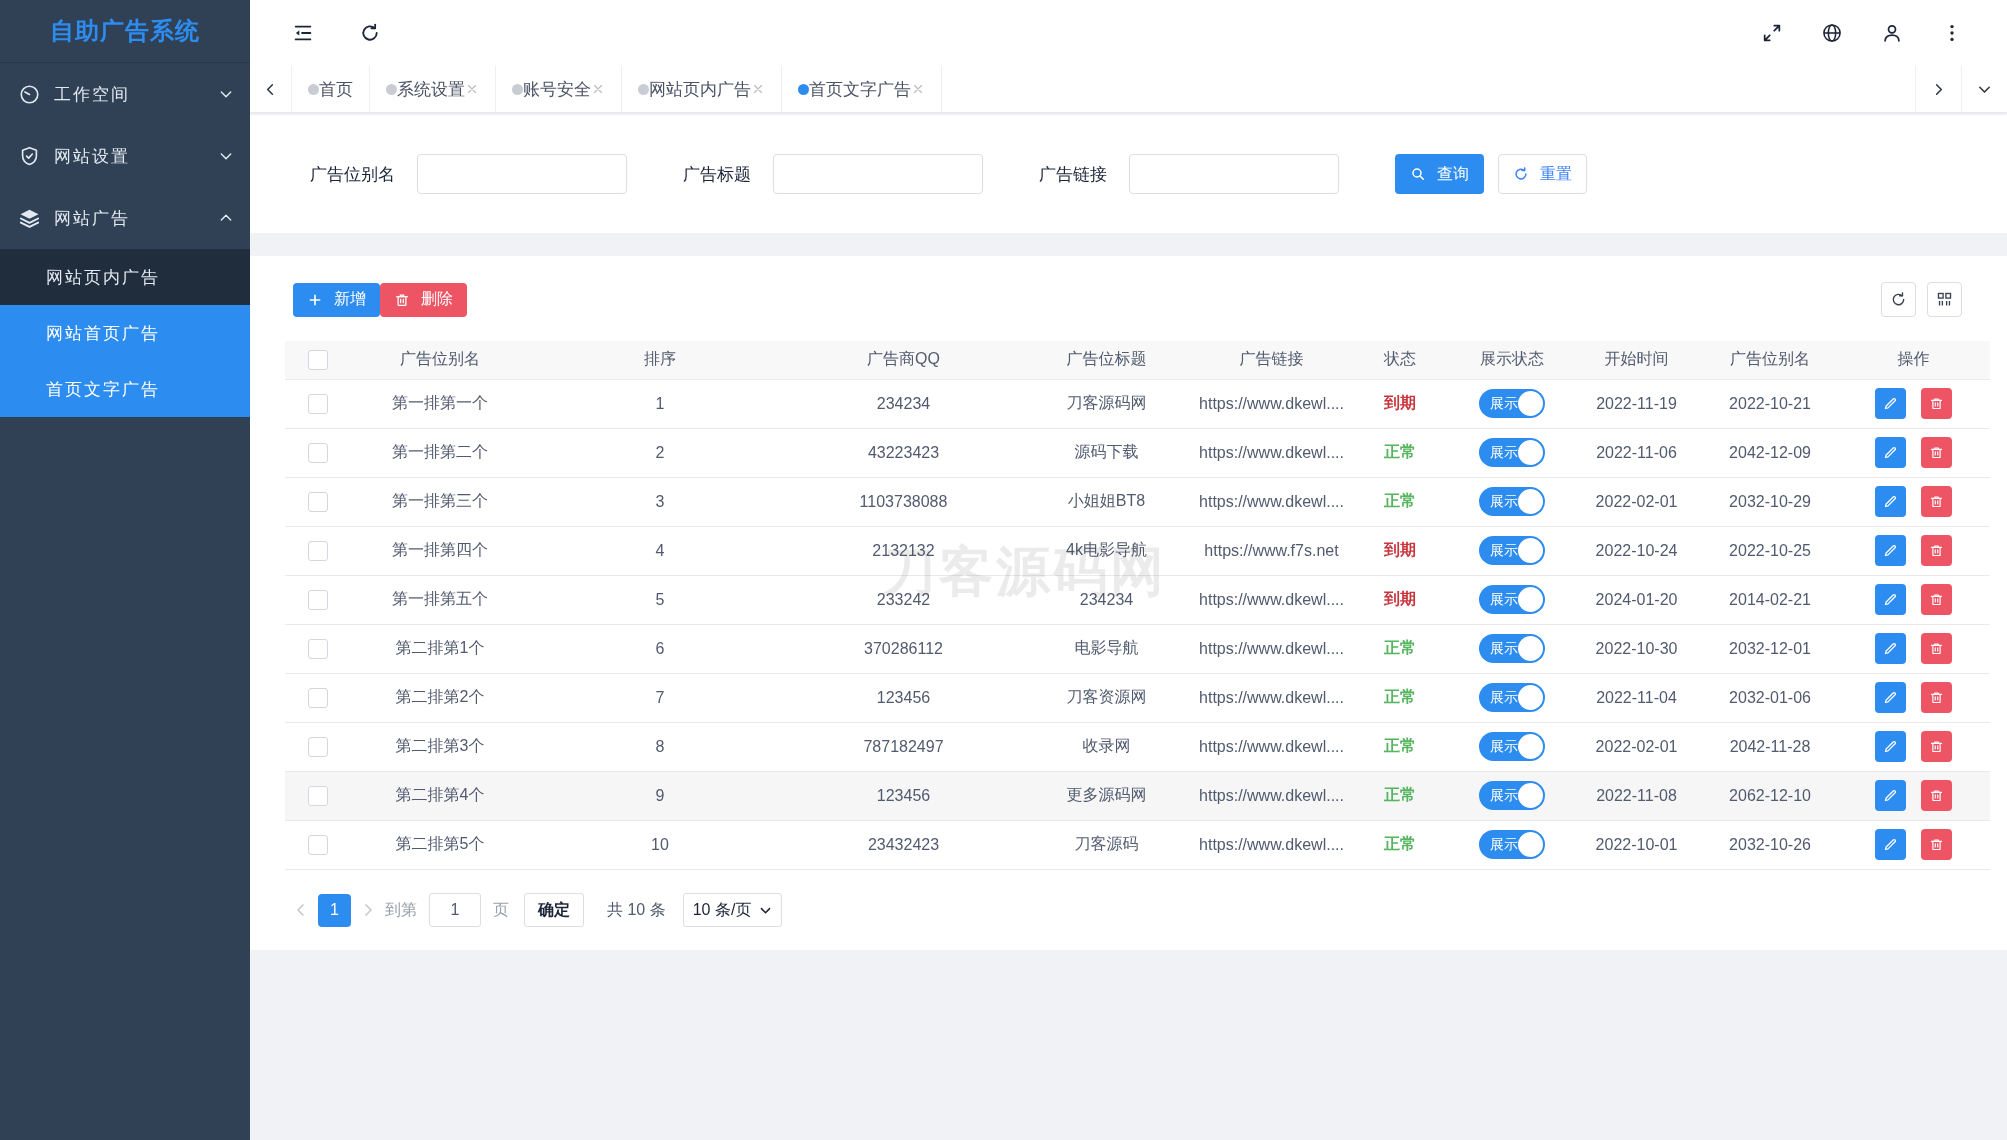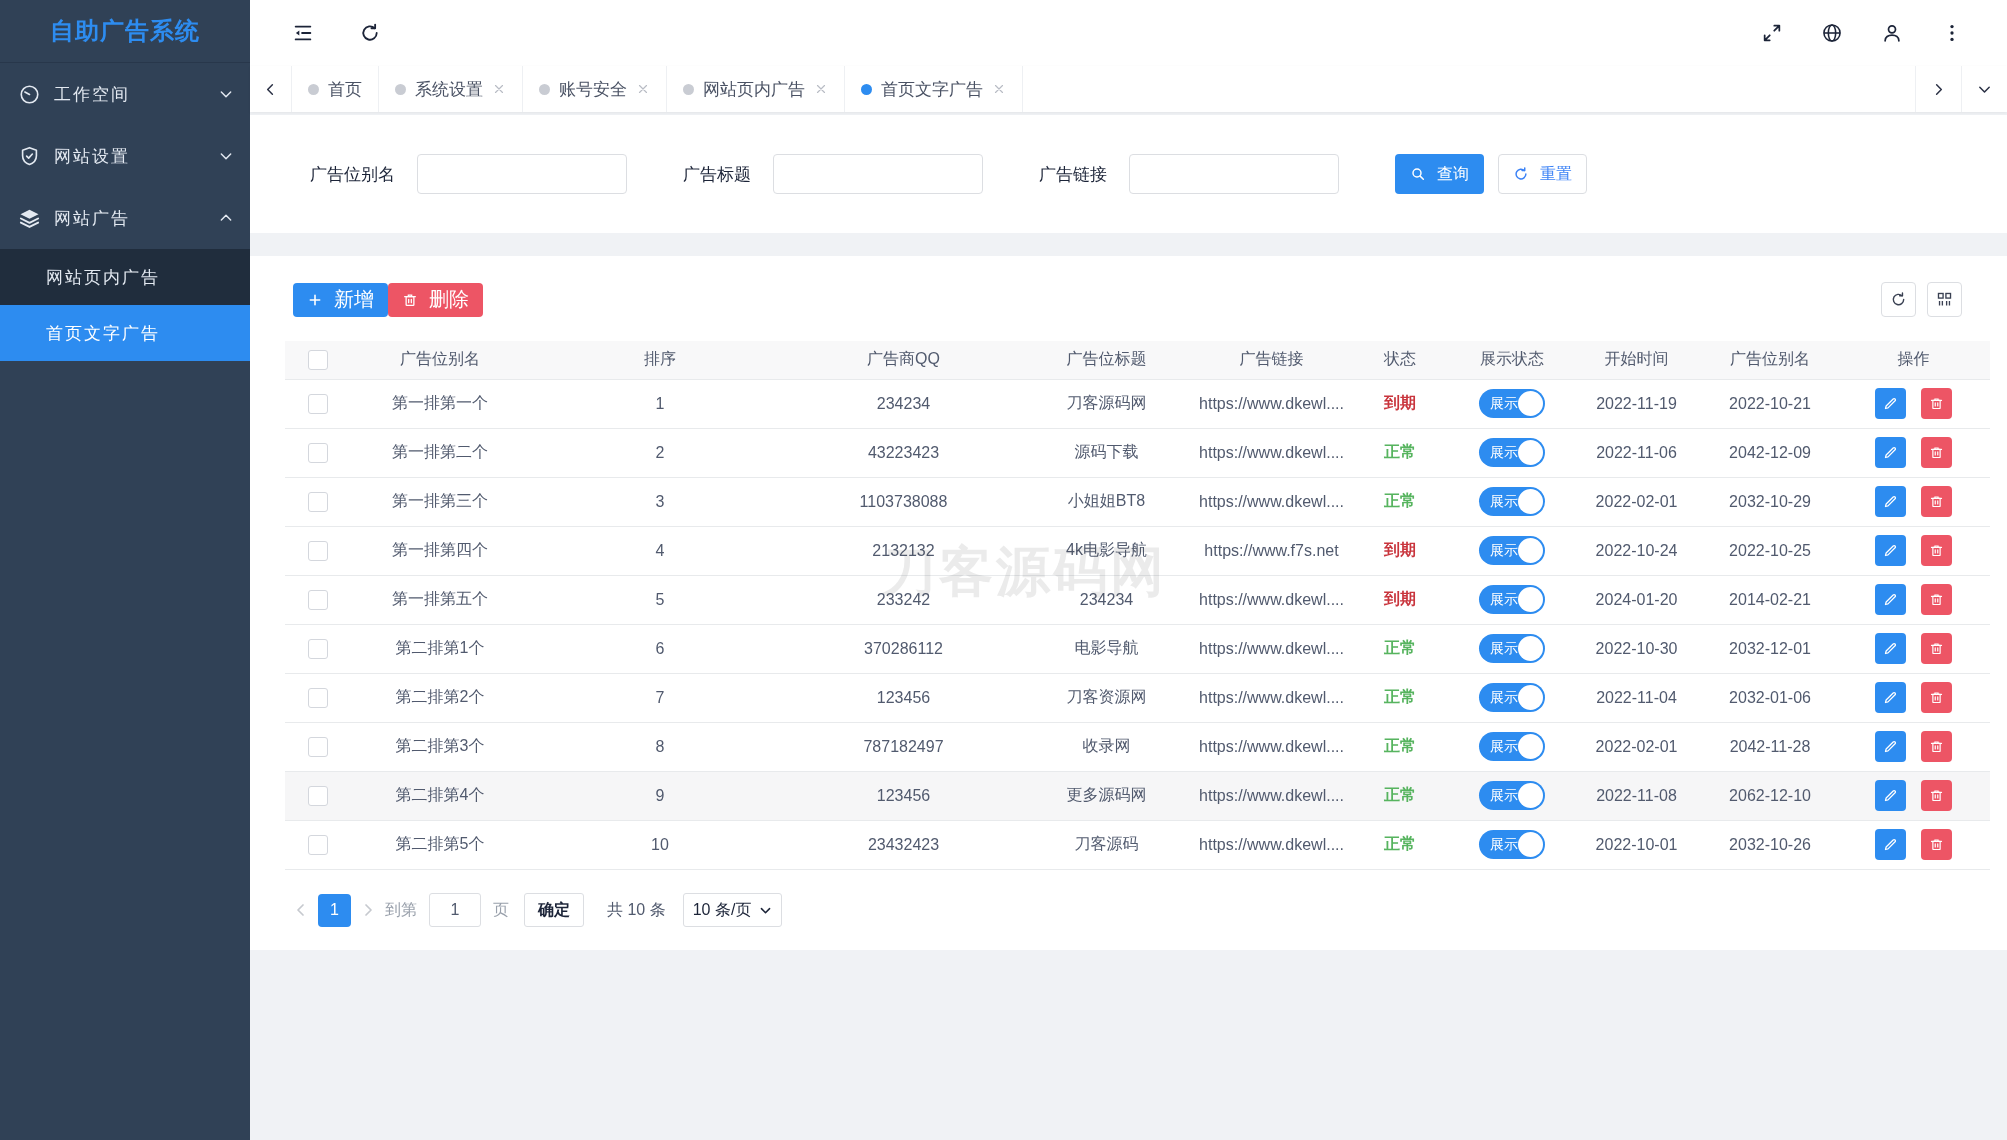--- a/index.html
+++ b/index.html
@@ -55,21 +55,21 @@
     box-shadow: 0 1px 3px rgba(0,0,0,0.06); position: relative; z-index: 2;
   }
   .tab-nav {
     width: 42px; display: flex; align-items: center; justify-content: center;
     background: #fff; border: none; cursor: pointer; color: #2a3044;
   }
   .tab-nav svg { width: 15px; height: 15px; }
   .tab-nav.left { border-right: 1px solid #eef0f3; }
   .tabs { display: flex; align-items: stretch; }
   .tab {
-    display: flex; align-items: center; gap: 9px; padding: 0 16px;
+    display: flex; align-items: center; padding: 0 16px;
     border-right: 1px solid #eef0f3; font-size: 17px; color: #4a5264;
     cursor: pointer; background: #fff; white-space: nowrap;
   }
   .tab .dot { width: 11px; height: 11px; border-radius: 50%; background: #c9ccd3; }
   .tab.active .dot { background: #2d8cf0; }
   .tab .tab-close { width: 14px; height: 14px; color: #b8bcc4; cursor: pointer; }
   .tab-right { margin-left: auto; display: flex; }
   .tab-right .tab-nav { border-left: 1px solid #eef0f3; width: 46px; }
 
   
@@ -94,21 +94,21 @@
   .btn-default { background: #fff; border-color: #dcdee2; color: #3b82f6; }
   .search-panel .btn { height: 40px; padding: 0 14px; }
   .search-panel .btn + .btn { margin-left: 14px; }
 
   
   .table-panel {
     margin-top: 23px; background: #fff; height: 694px;
     padding: 26px 17px 0 35px; position: relative;
   }
   .toolbar { display: flex; align-items: center; margin-left: 8px; }
-  .toolbar .btn { height: 34px; padding: 0 13px; font-size: 20px; font-family: Liberation Serif, serif; }
+  .toolbar .btn { height: 34px; padding: 0 13px; font-size: 16px; font-family: Liberation Serif, serif; }
   .toolbar .btn + .btn { }
   .toolbar .right { margin-left: auto; display: flex; gap: 11px; margin-right: 28px; }
   .tool-icon {
     width: 35px; height: 35px; border: 1px solid #dcdee2; border-radius: 4px;
     background: #fff; display: flex; align-items: center; justify-content: center;
     color: #3a4152; cursor: pointer;
   }
   .tool-icon svg { width: 17px; height: 17px; }
 
   table { width: 1705px; border-collapse: collapse; table-layout: fixed; margin-top: 24px; }
@@ -233,20 +233,23 @@
     <span class="chev">
       <svg viewBox="0 0 24 24" fill="none" stroke="currentColor" stroke-width="2.2">
           <path d="M5 15l7-7 7 7" stroke-linecap="round" stroke-linejoin="round"></path>
         </svg>
     </span>
   </div>
 
   <div class="submenu">
     <div class="submenu-item dark">
       <span>网站页内广告</span>
+    </div>
+    <div class="submenu-item active">
+      <span>网站首页广告</span>
     </div>
     <div class="submenu-item active">
       <span>首页文字广告</span>
     </div>
   </div>
 
 </aside>
 
 <div class="main">
 

